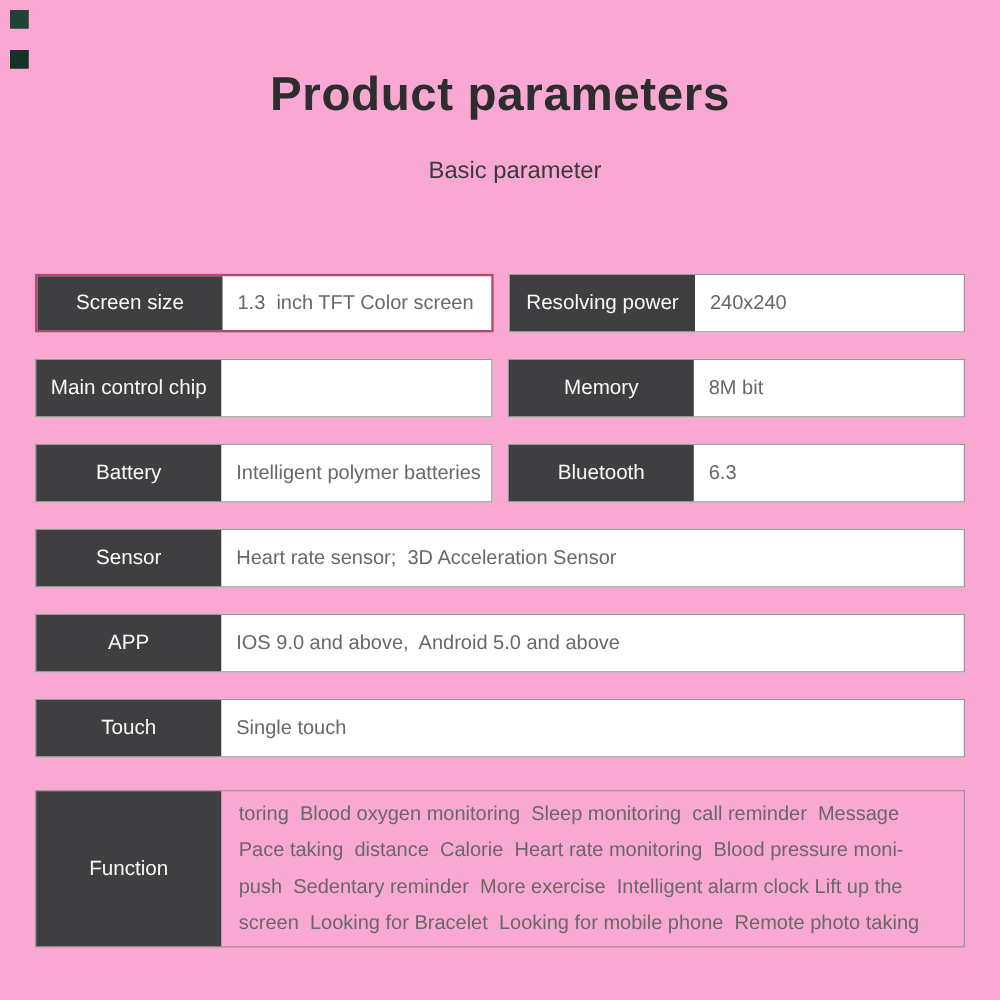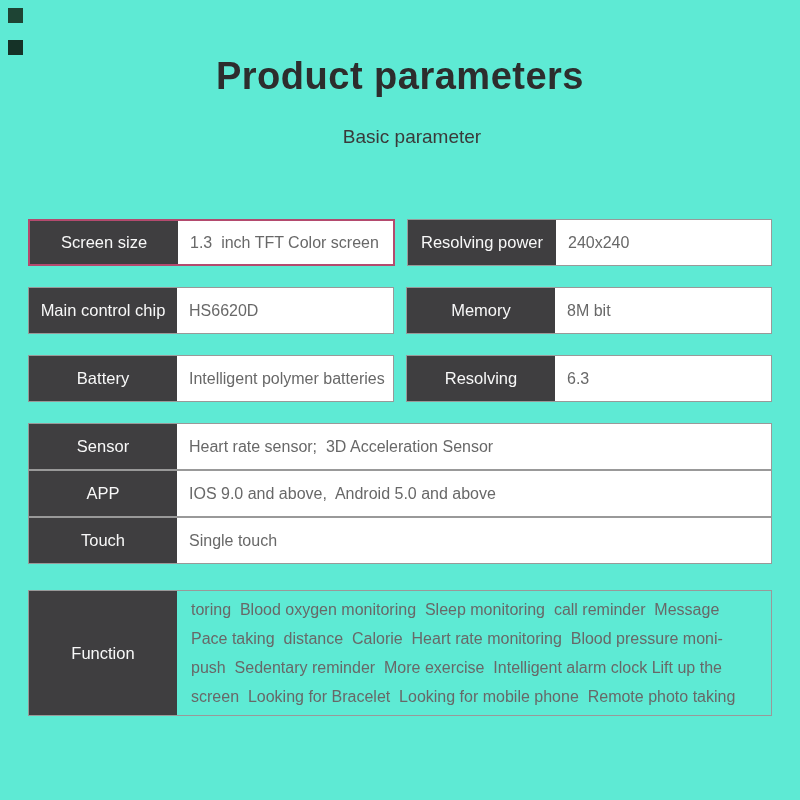--- a/index.html
+++ b/index.html
@@ -1,20 +1,20 @@
 <!DOCTYPE html>
 <html><head>
 <meta charset="utf-8">
 <style>
   html, body { margin: 0; padding: 0; background: #ffffff; }
   .page {
     position: relative;
     width: 800px;
     height: 800px;
-    background: #5eead4;
+    background: #f9a8d4;
     font-family: "Liberation Sans", sans-serif;
     overflow: hidden;
   }
   .corner-swatch { position: absolute; left: 8px; width: 15px; height: 15px; }
   .corner-swatch.s1 { top: 8px;  background: #1e4434; }
   .corner-swatch.s2 { top: 40px; background: #153227; }
 
   .title {
     margin: 54px 0 0 0;
     text-align: center;
@@ -40,21 +40,21 @@
   .cellpair, .full-row {
     display: flex;
     border: 1px solid #999999;
     background: #ffffff;
     box-sizing: border-box;
     height: 47px;
   }
   .cellpair { flex: 1; }
   .cellpair.highlight { border: 2px solid #b44a6e; }
 
-  .full-row { }
+  .full-row { margin-bottom: 21px; }
   .full-row.gap-lg { margin-bottom: 26px; }
 
   .lbl {
     flex: 0 0 148px;
     width: 148px;
     background: #3f3e40;
     color: #f8f8f8;
     display: flex;
     align-items: center;
     justify-content: center;
@@ -111,35 +111,34 @@
       </div>
       <div class="cellpair">
         <div class="lbl">Resolving power</div>
         <div class="val">240x240</div>
       </div>
     </div>
 
     <div class="pair-grid">
       <div class="cellpair">
         <div class="lbl">Main control chip</div>
-        <div class="val">HS6620D</div>
       </div>
       <div class="cellpair">
         <div class="lbl">Memory</div>
         <div class="val">8M bit</div>
       </div>
     </div>
 
     <div class="pair-grid">
       <div class="cellpair">
         <div class="lbl">Battery</div>
         <div class="val wrap">Intelligent polymer batteries</div>
       </div>
       <div class="cellpair">
-        <div class="lbl">Resolving</div>
+        <div class="lbl">Bluetooth</div>
         <div class="val">6.3</div>
       </div>
     </div>
 
     <div class="full-row">
       <div class="lbl">Sensor</div>
       <div class="val">Heart rate sensor;  3D Acceleration Sensor</div>
     </div>
 
     <div class="full-row">

